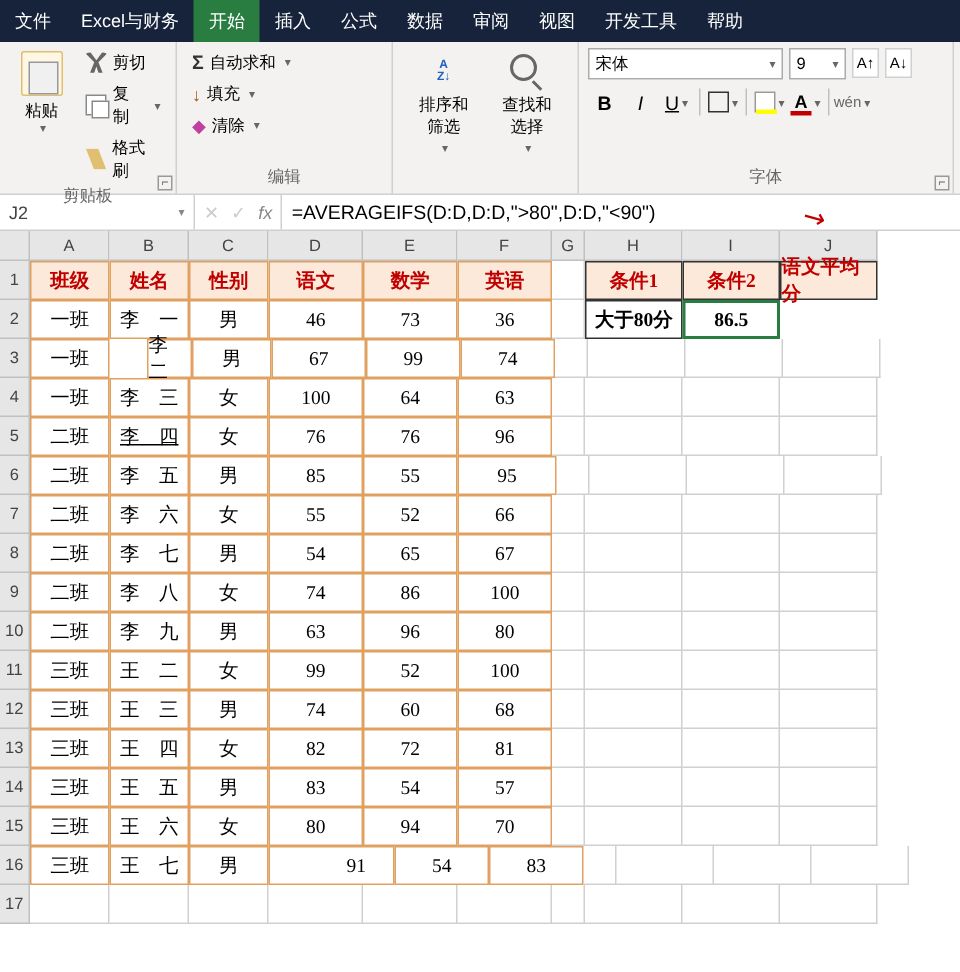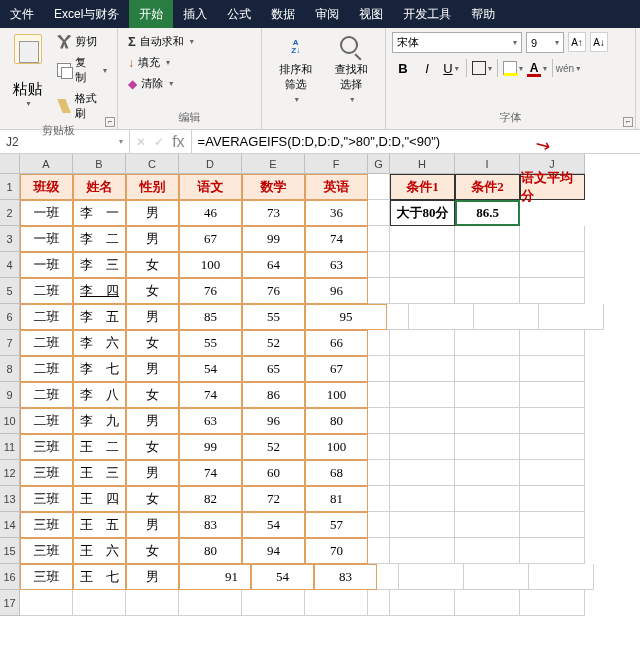--- a/index.html
+++ b/index.html
@@ -8,21 +8,21 @@
     .tab { color: #fff; padding: 6px 10px; font-size: 12px; cursor: pointer; }
     .tab.active { background: #2a7d41; }
     .ribbon { background: #f3f2f1; border-bottom: 1px solid #d0d0d0; display: flex; height: 102px; }
     .group { border-right: 1px solid #d0d0d0; padding: 4px 6px; display: flex; flex-direction: column; justify-content: space-between; position: relative; }
     .group-label { text-align: center; font-size: 11px; color: #666; }
     .clipboard { width: 118px; }
     .clip-top { display: flex; }
     .paste-btn { display: flex; flex-direction: column; align-items: center; padding: 2px 4px; width: 44px; }
     .paste-icon { width: 28px; height: 30px; background: #fff6e3; border: 1px solid #e0c070; border-radius: 2px; position: relative; }
     .paste-icon::before { content: ""; position: absolute; top: 6px; left: 4px; width: 18px; height: 20px; background: #f0f0f0; border: 1px solid #999; }
-    .paste-label { font-size: 15px; margin-top: 16px; }
+    .paste-label { font-size: 11px; margin-top: 2px; }
     .clip-right { display: flex; flex-direction: column; gap: 2px; padding-left: 4px; }
     .clip-item { display: flex; align-items: center; gap: 4px; font-size: 11px; padding: 2px 4px; cursor: pointer; }
     .small-icon { width: 14px; height: 14px; display: inline-block; }
     .cut-ic { background: #666; clip-path: polygon(20% 0, 50% 40%, 80% 0, 100% 10%, 60% 50%, 80% 100%, 60% 100%, 50% 70%, 40% 100%, 20% 100%, 40% 50%, 0 10%); }
     .copy-ic { background: #fff; border: 1px solid #888; position: relative; }
     .copy-ic::after { content: ""; position: absolute; top: 3px; left: 3px; width: 10px; height: 10px; background: #fff; border: 1px solid #888; }
     .brush-ic { background: #e0c070; clip-path: polygon(0 0, 60% 0, 100% 100%, 40% 100%); }
     .corner { position: absolute; bottom: 2px; right: 2px; width: 10px; height: 10px; border: 1px solid #999; font-size: 8px; text-align: center; line-height: 8px; color: #666; }
     .edit-group { width: 144px; }
     .edit-list { display: flex; flex-direction: column; gap: 2px; }
@@ -55,21 +55,21 @@
     .fill-sample::after { content: ""; position: absolute; bottom: -2px; left: 0; width: 14px; height: 3px; background: #ffff00; }
     .fontcolor { display: flex; align-items: center; }
     .fc-sample { font-weight: bold; font-size: 12px; position: relative; width: 14px; text-align: center; }
     .fc-sample::after { content: ""; position: absolute; bottom: -2px; left: 0; width: 14px; height: 3px; background: #c00000; }
     .wen { font-size: 10px; color: #666; }
     .namebox-row { display: flex; border-bottom: 1px solid #d0d0d0; height: 24px; background: #fff; }
     .namebox { border-right: 1px solid #d0d0d0; width: 130px; display: flex; align-items: center; padding: 0 6px; justify-content: space-between; }
     .nb-input { font-size: 12px; color: #444; }
     .nb-dd { font-size: 8px; color: #888; }
     .fx-btns { display: flex; align-items: center; padding: 0 6px; gap: 8px; color: #888; border-right: 1px solid #d0d0d0; }
-    .fx-lbl { font-size: 16px; }
+    .fx-lbl { font-style: italic; font-size: 12px; }
     .formula-bar { flex: 1; display: flex; align-items: center; padding: 0 6px; font-family: Consolas, monospace; font-size: 13px; position: relative; }
     .arrow-pointer { position: absolute; right: 90px; top: 4px; color: #c00000; font-size: 18px; transform: rotate(-30deg); }
     .grid { display: flex; }
     .rowheads { display: flex; flex-direction: column; }
     .corner-cell { width: 20px; height: 20px; background: #e6e6e6; border-right: 1px solid #c0c0c0; border-bottom: 1px solid #c0c0c0; }
     .rh { width: 20px; height: 26px; background: #e6e6e6; border-right: 1px solid #c0c0c0; border-bottom: 1px solid #c0c0c0; display: flex; align-items: center; justify-content: center; font-size: 11px; color: #444; }
     .cols { flex: 1; }
     .colheads { display: flex; height: 20px; }
     .ch { height: 20px; background: #e6e6e6; border-right: 1px solid #c0c0c0; border-bottom: 1px solid #c0c0c0; display: flex; align-items: center; justify-content: center; font-size: 11px; color: #444; }
     .data-rows { display: flex; flex-direction: column; }
@@ -283,21 +283,21 @@
           <div class="cell tbl-cell" style="width: 53px;">男</div>
           <div class="cell tbl-cell" style="width: 63px;">46</div>
           <div class="cell tbl-cell" style="width: 63px;">73</div>
           <div class="cell tbl-cell" style="width: 63px;">36</div>
           <div class="cell " style="width: 22px;"></div>
           <div class="cell cond-cell" style="width: 65px;">大于80分</div>
           <div class="cell cond-cell sel-cell" style="width: 65px;">86.5</div>
         </div>
         <div class="drow">
           <div class="cell tbl-cell" style="width: 53px;">一班</div>
-          <div class="cell tbl-cell" style="width: 53px;">李　二</div>
+          <div class="cell tbl-cell" style="width: 30px; margin-left: 25px;">李　二</div>
           <div class="cell tbl-cell" style="width: 53px;">男</div>
           <div class="cell tbl-cell" style="width: 63px;">67</div>
           <div class="cell tbl-cell" style="width: 63px;">99</div>
           <div class="cell tbl-cell" style="width: 63px;">74</div>
           <div class="cell " style="width: 22px;"></div>
           <div class="cell " style="width: 65px;"></div>
           <div class="cell " style="width: 65px;"></div>
           <div class="cell " style="width: 65px;"></div>
         </div>
         <div class="drow">
@@ -323,21 +323,21 @@
           <div class="cell " style="width: 65px;"></div>
           <div class="cell " style="width: 65px;"></div>
           <div class="cell " style="width: 65px;"></div>
         </div>
         <div class="drow">
           <div class="cell tbl-cell" style="width: 53px;">二班</div>
           <div class="cell tbl-cell" style="width: 53px;">李　五</div>
           <div class="cell tbl-cell" style="width: 53px;">男</div>
           <div class="cell tbl-cell" style="width: 63px;">85</div>
           <div class="cell tbl-cell" style="width: 63px;">55</div>
-          <div class="cell tbl-cell" style="width: 82px;">95</div>
+          <div class="cell tbl-cell" style="width: 66px;">95</div>
           <div class="cell " style="width: 22px;"></div>
           <div class="cell " style="width: 65px;"></div>
           <div class="cell " style="width: 65px;"></div>
           <div class="cell " style="width: 65px;"></div>
         </div>
         <div class="drow">
           <div class="cell tbl-cell" style="width: 53px;">二班</div>
           <div class="cell tbl-cell" style="width: 53px;">李　六</div>
           <div class="cell tbl-cell" style="width: 53px;">女</div>
           <div class="cell tbl-cell" style="width: 63px;">55</div>
@@ -441,21 +441,21 @@
           <div class="cell tbl-cell" style="width: 63px;">70</div>
           <div class="cell " style="width: 22px;"></div>
           <div class="cell " style="width: 65px;"></div>
           <div class="cell " style="width: 65px;"></div>
           <div class="cell " style="width: 65px;"></div>
         </div>
         <div class="drow">
           <div class="cell tbl-cell" style="width: 53px;">三班</div>
           <div class="cell tbl-cell" style="width: 53px; font-family: Liberation Serif, serif;">王　七</div>
           <div class="cell tbl-cell" style="width: 53px;">男</div>
-          <div class="cell tbl-cell" style="width: 72px; padding-left: 33px;">91</div>
+          <div class="cell tbl-cell" style="width: 84px; padding-left: 33px;">91</div>
           <div class="cell tbl-cell" style="width: 63px;">54</div>
           <div class="cell tbl-cell" style="width: 63px;">83</div>
           <div class="cell " style="width: 22px;"></div>
           <div class="cell " style="width: 65px;"></div>
           <div class="cell " style="width: 65px;"></div>
           <div class="cell " style="width: 65px;"></div>
         </div>
         <div class="drow">
           <div class="cell " style="width: 53px;"></div>
           <div class="cell " style="width: 53px;"></div>

